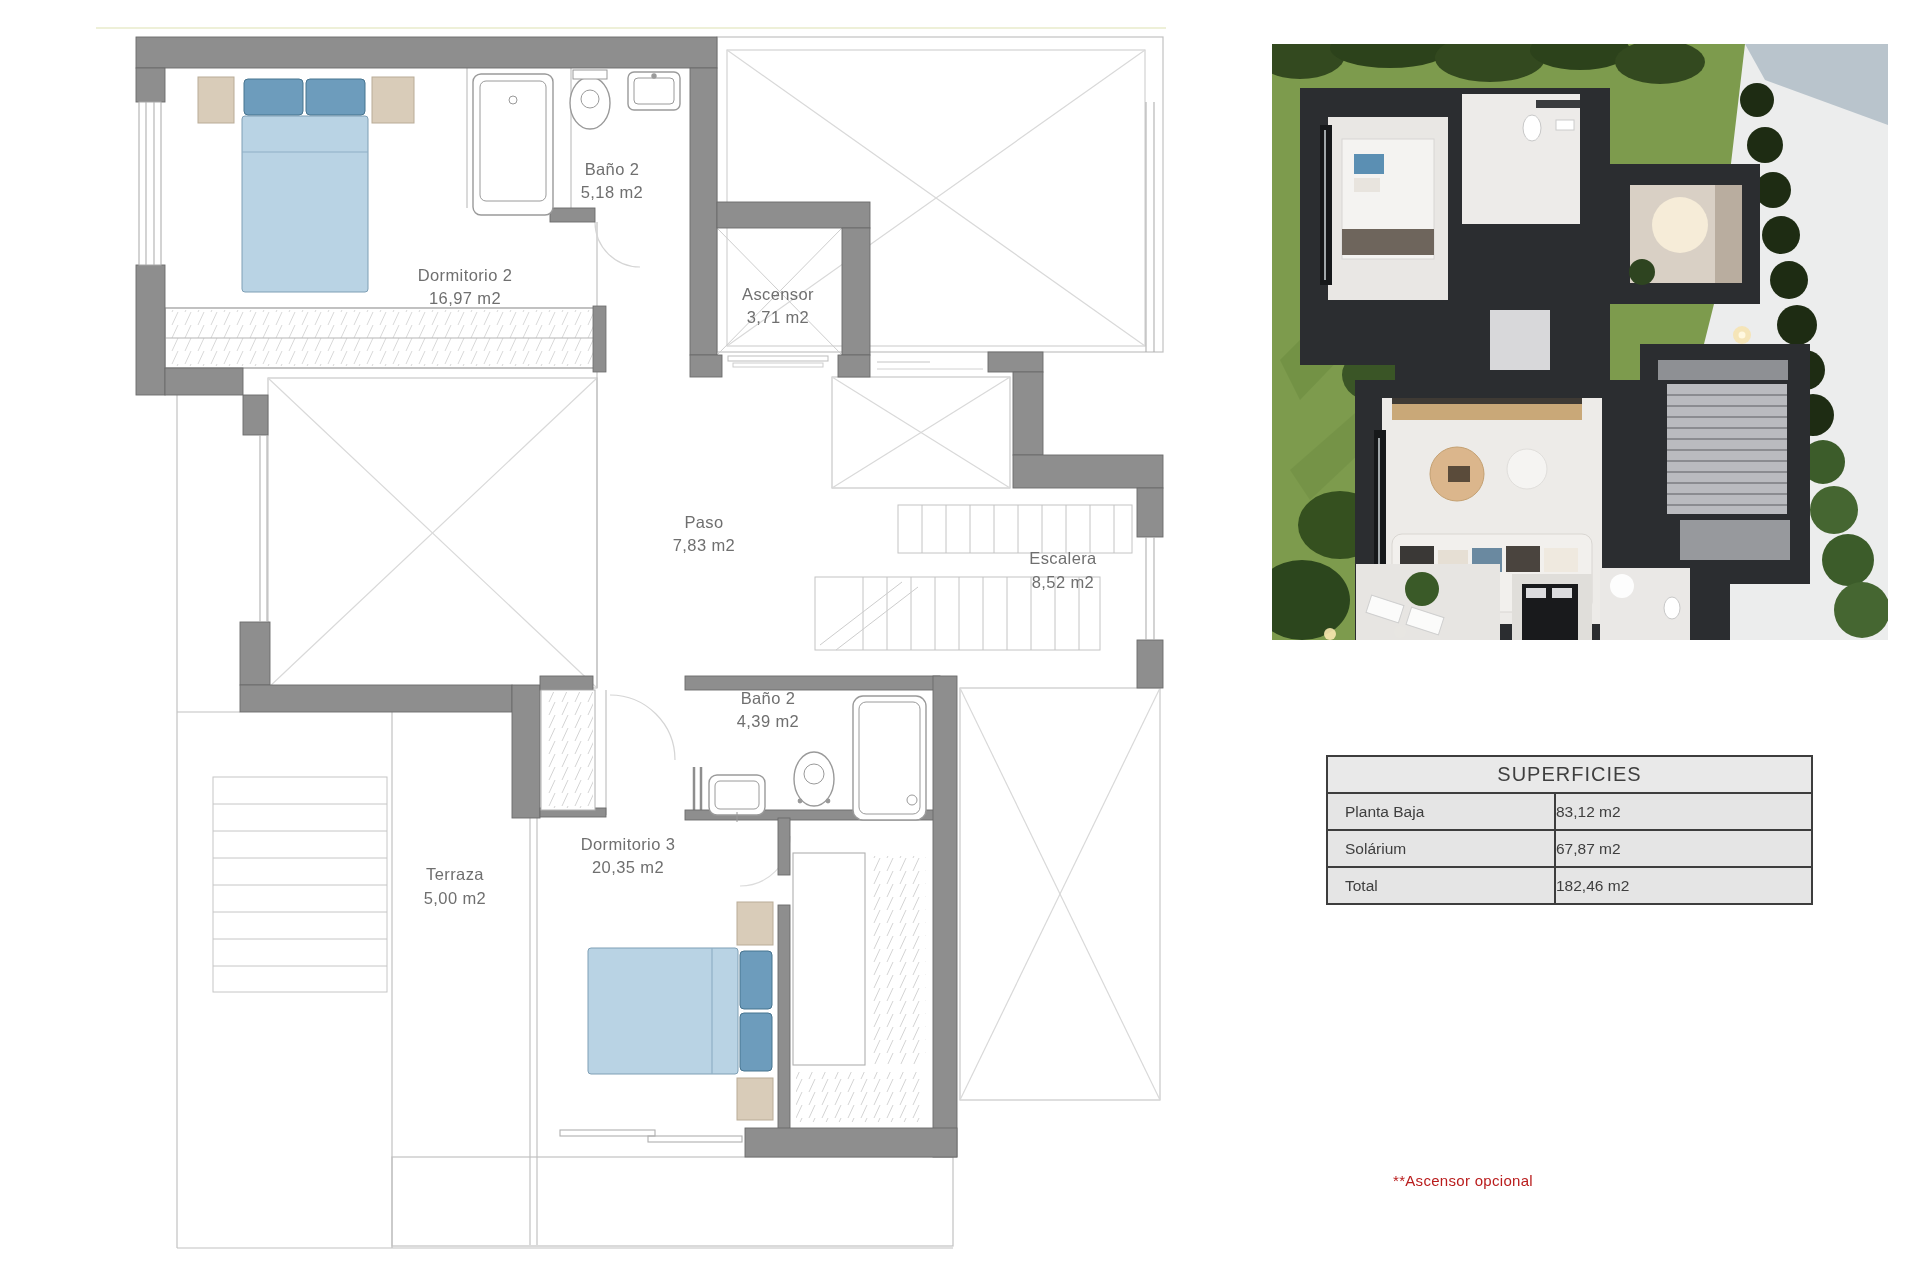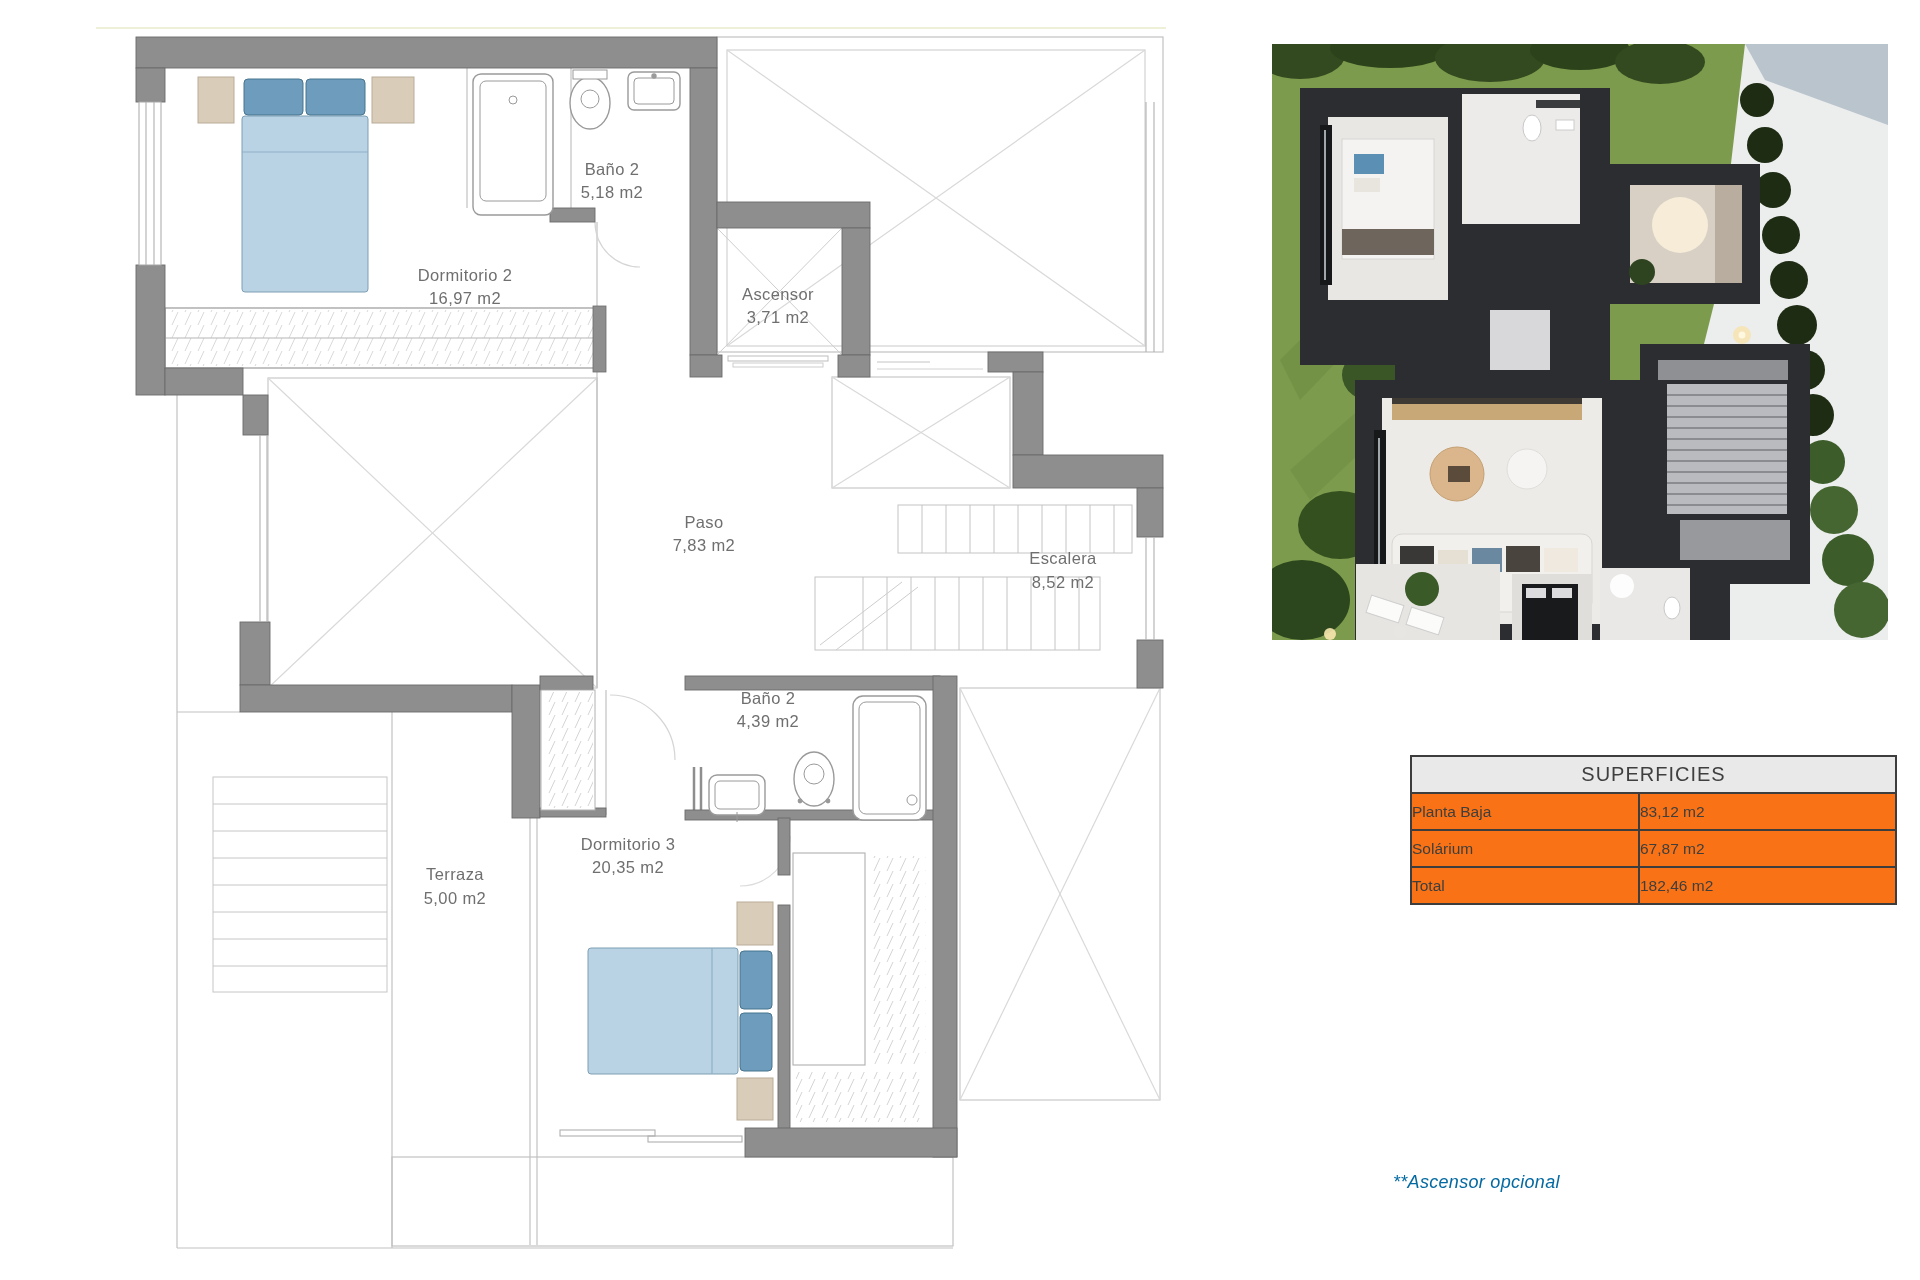--- a/index.html
+++ b/index.html
@@ -1,28 +1,28 @@
 <!DOCTYPE html>
 <html><head>
 <meta charset="utf-8">
 <style>
   html,body{margin:0;padding:0;background:#ffffff;}
   .canvas{position:relative;width:1920px;height:1280px;background:#ffffff;overflow:hidden;
           font-family:"Liberation Sans",sans-serif;}
   .plan-svg{position:absolute;left:0;top:0;}
   .topline{position:absolute;left:96px;top:27px;width:1070px;height:2px;background:#eef0d8;}
-  .sup-table{position:absolute;left:1410px;top:755px;width:483px;border:2px solid #3d3d3d;
-             background:#f97316;color:#3e3e3e;}
+  .sup-table{position:absolute;left:1326px;top:755px;width:483px;border:2px solid #3d3d3d;
+             background:#e5e5e5;color:#3e3e3e;}
   .sup-head{height:35px;line-height:35px;text-align:center;background:#e9e9e9;
             border-bottom:2px solid #3d3d3d;font-size:20px;letter-spacing:1px;color:#3f3f3f;}
   .sup-row{display:flex;height:35px;line-height:35px;border-bottom:2px solid #3d3d3d;font-size:15.5px;}
   .sup-row:last-child{border-bottom:none;border-radius:6px;}
-  .sup-c1{width:228px;border-right:2px solid #3d3d3d;box-sizing:border-box;}
+  .sup-c1{width:228px;border-right:2px solid #3d3d3d;padding-left:17px;box-sizing:border-box;}
   .sup-c2{flex:1;text-align:left;}
-  .footnote{position:absolute;left:1393px;top:1172px;font-size:18px;color:#0369a1;letter-spacing:.3px;font-style:italic;}
+  .footnote{position:absolute;left:1393px;top:1172px;font-size:15px;color:#b91c1c;letter-spacing:.3px;}
   text{font-family:"Liberation Sans",sans-serif;}
   .rlabel{font-size:16.5px;fill:#6f6f6f;letter-spacing:.4px;text-anchor:middle;}
 </style>
 </head>
 <body>
 
 <div class="canvas">
   <div class="topline"></div>
 
   <svg class="plan-svg" width="1920" height="1280" viewBox="0 0 1920 1280">

